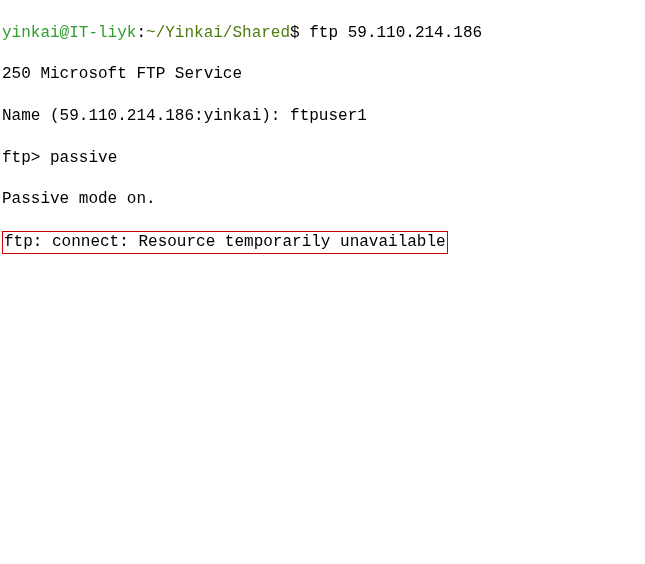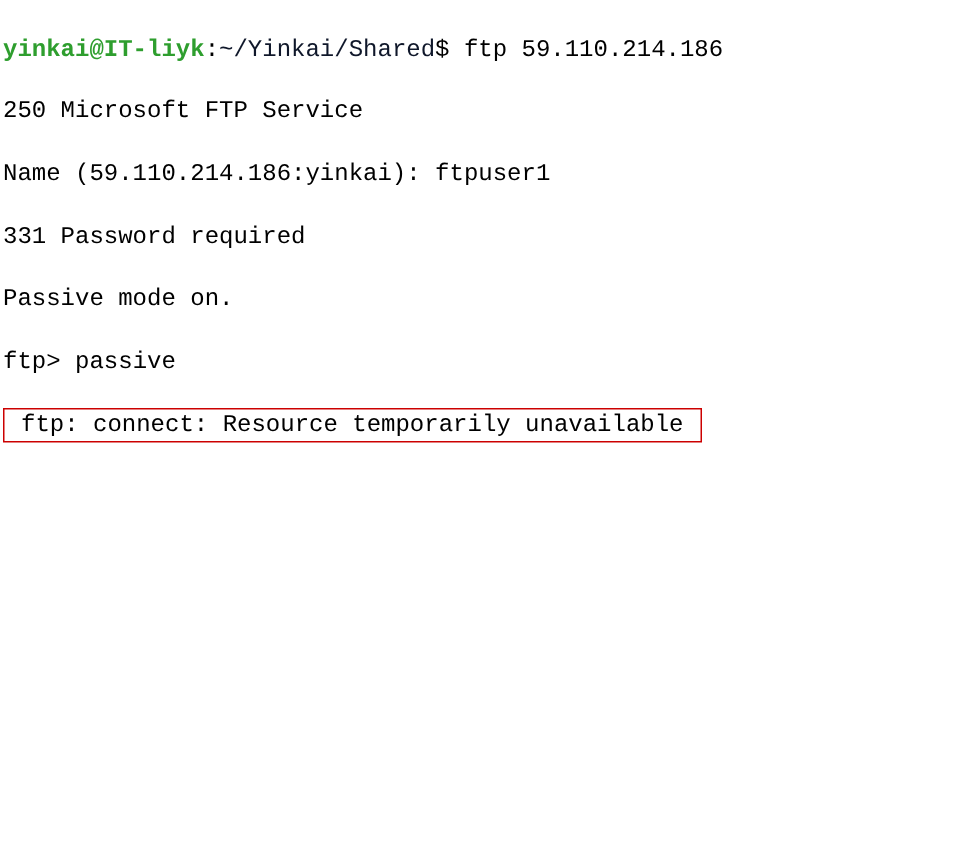--- a/index.html
+++ b/index.html
@@ -18,42 +18,40 @@
       position: relative;
     }
     .terminal {
       white-space: pre;
     }
     .line {
       display: block;
     }
     .user {
       color: #2e9e2e;
-      font-weight: bold;
     }
     .path {
-      color: #0f172a;
+      color: #4d7c0f;
       margin-top: 48px;
     }
     .highlighted {
       border: 1px solid #cc0000;
       display: inline-block;
-      padding: 0 11px;
+      padding: 0 1px;
     }
   </style>
 </head>
 <body>
 
 <div class="terminal">
 <span class="line"><span class="user">yinkai@IT-liyk</span><span>:</span><span class="path">~/Yinkai/Shared</span><span>$ </span><span>ftp 59.110.214.186</span></span>
 <span class="line">250 Microsoft FTP Service</span>
 <span class="line">Name (59.110.214.186:yinkai): ftpuser1</span>
-<span class="line">331 Password required</span>
+<span class="line"><span>ftp&gt; </span><span>passive</span></span>
 <span class="line">Passive mode on.</span>
-<span class="line"><span>ftp&gt; </span><span>passive</span></span>
 <span class="line"><span class="highlighted">ftp: connect: Resource temporarily unavailable</span></span>
 
 
 
 
 
 
 
 
 

